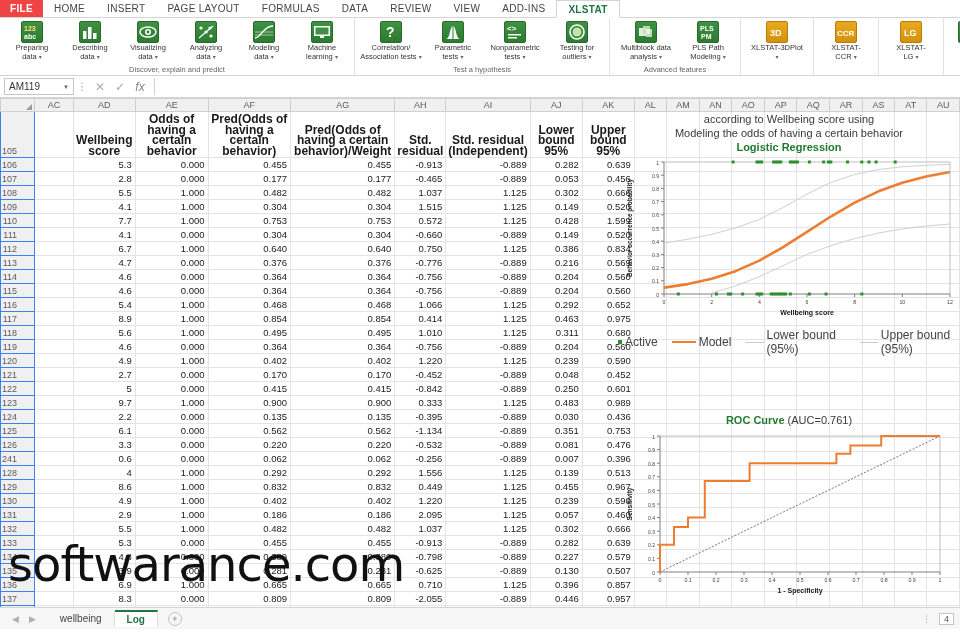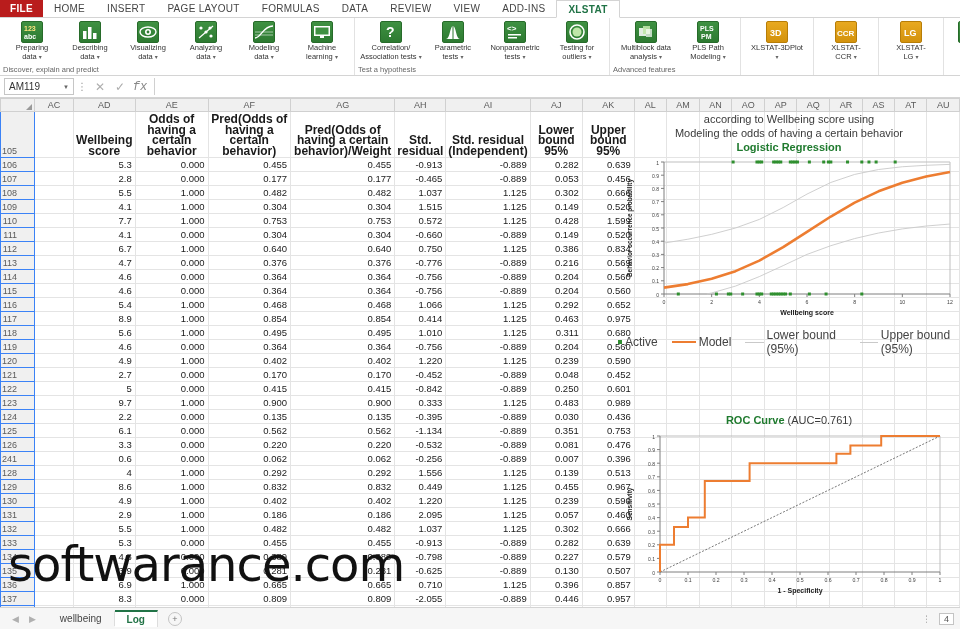--- a/index.html
+++ b/index.html
@@ -5,35 +5,35 @@
   * { box-sizing: border-box; }
   html, body { margin:0; padding:0; }
   body {
     width:960px; height:643px; overflow:hidden;
     font-family:"Liberation Sans", sans-serif;
     font-size:11px; color:#3b3b3b; background:#fff;
   }
   
   .tabbar { height:18px; background:#fff; display:flex; align-items:stretch;
             border-bottom:1px solid #d4d4d4; position:relative; }
-  .tab-file { background:#b91c1c; color:#fff; font-size:10px; font-weight:bold;
+  .tab-file { background:#ef4444; color:#fff; font-size:10px; font-weight:bold;
               padding:0 10px; display:flex; align-items:center; letter-spacing:.3px;}
   .tab { padding:0 11px; display:flex; align-items:center; font-size:10px;
          color:#444; letter-spacing:.3px; }
   .tab.active { color:#217346; font-weight:bold; background:#fff;
                 border:1px solid #d4d4d4; border-bottom:1px solid #fff;
                 margin-bottom:-1px; }
   
   .ribbon { height:58px; background:#fff; border-bottom:1px solid #d4d4d4;
             display:flex; position:relative; }
   .rgroup { display:flex; flex-direction:column; border-right:1px solid #e2e2e2;
             padding:2px 3px 0 3px; position:relative; }
   .rgroup:last-child { border-right:none; }
   .rgitems { display:flex; align-items:flex-start; flex:1; }
-  .rglabel { text-align:left; font-size:7.5px; color:#666; padding-bottom:1px; }
+  .rglabel { text-align:center; font-size:7.5px; color:#666; padding-bottom:1px; }
   .rbtn { width:58px; display:flex; flex-direction:column; align-items:center;
           padding:1px 1px 0 1px; }
   .rbtn.wide { width:66px; }
   .rbtn.narrow { width:44px; }
   .ricon { width:22px; height:22px; border-radius:2px; display:flex;
            align-items:center; justify-content:center; margin-bottom:1px;
            font-size:9px; font-weight:bold; color:#fff; overflow:hidden;
            position:relative; }
   .ic-green { background:linear-gradient(#3f9142,#2d7a31); border:1px solid #276b2a; }
   .ic-gold  { background:linear-gradient(#e8a920,#d3920c); border:1px solid #b77d07; }
@@ -41,21 +41,21 @@
   .caret { font-size:6px; color:#666; }
   
   .fbar { height:22px; display:flex; align-items:center; background:#fff;
           border-bottom:1px solid #d4d4d4; }
   .namebox { width:70px; height:17px; margin-left:4px; border:1px solid #c6c6c6;
              background:#fff; display:flex; align-items:center; font-size:10px;
              padding-left:4px; color:#333; position:relative; }
   .nb-caret { position:absolute; right:4px; font-size:6px; color:#666; }
   .fb-dots { color:#9a9a9a; font-size:10px; padding:0 3px; }
   .fb-icon { width:20px; text-align:center; color:#adadad; font-size:12px; }
-  .fb-fx { font-style:italic; font-family:Liberation Mono, monospace; color:#888;
+  .fb-fx { font-style:italic; font-family:Liberation Sans, sans-serif; color:#888;
            font-size:12px; }
   .fb-input { flex:1; height:17px; border-left:1px solid #d0d0d0; margin-left:4px;
               background:#fff; }
   
   .gridwrap { position:relative; height:509px; overflow:hidden; background:#fff; }
   table.sheet { border-collapse:collapse; table-layout:fixed; }
   .colhead th { height:13px; background:#f0f0f0; border:1px solid #d0d0d0;
                 font-weight:normal; font-size:9px; color:#5a5a5a; text-align:center;
                 padding:0; }
   .corner { width:26px; background:#f0f0f0; position:relative; }

